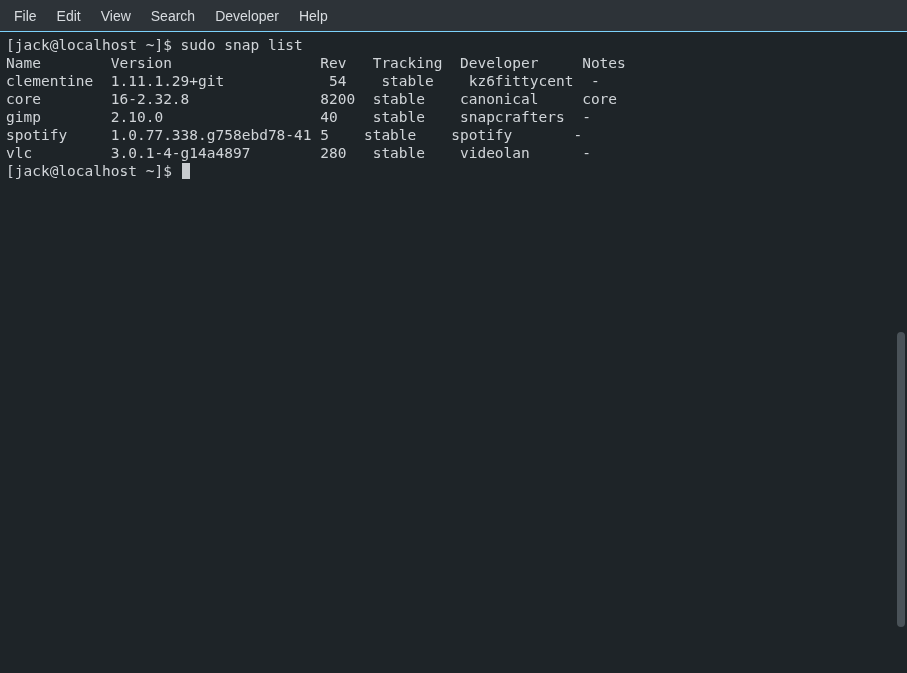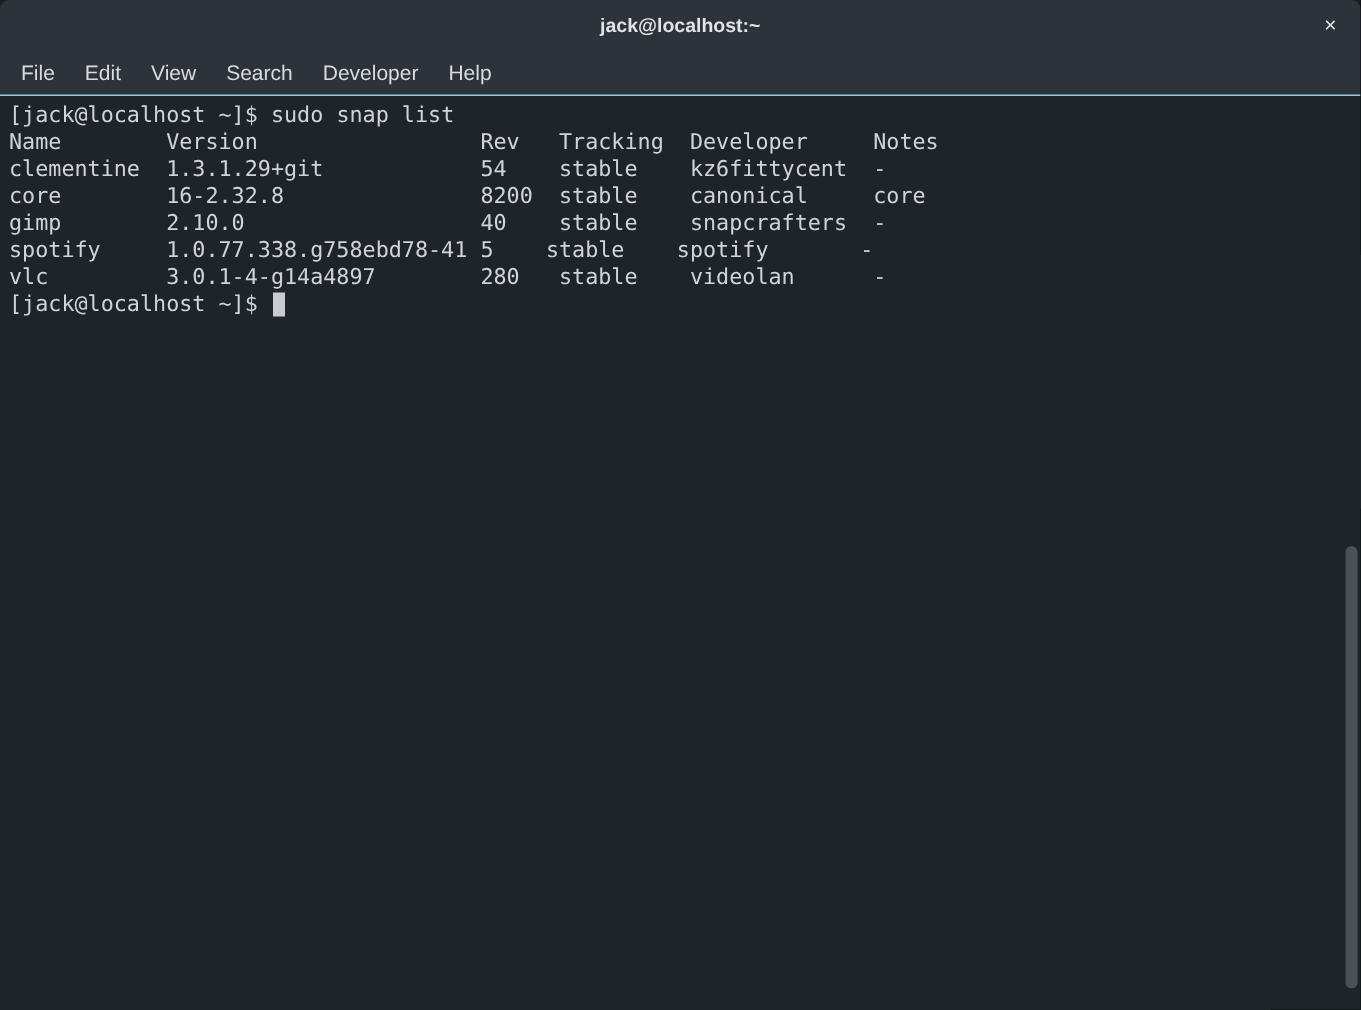--- a/index.html
+++ b/index.html
@@ -93,36 +93,32 @@
       width: 8px;
       height: 295px;
       background: #4a5258;
       border-radius: 4px;
     }
   </style>
 </head>
 <body>
 
 <div class="window">
-  <div class="titlebar">
-    <span class="titlebar-title">jack@localhost:~</span>
-    <span class="close-btn">×</span>
-  </div>
   <div class="menubar">
     <span class="menu-item">File</span>
     <span class="menu-item">Edit</span>
     <span class="menu-item">View</span>
     <span class="menu-item">Search</span>
     <span class="menu-item">Developer</span>
     <span class="menu-item">Help</span>
   </div>
   <div class="terminal-area">
     <div class="terminal-content"><span><span>[jack@localhost ~]$ </span><span>sudo snap list</span></span>
 <span id="header-line">Name        Version                 Rev   Tracking  Developer     Notes</span>
-<span id="row-0">clementine  1.3.1.29+git            54    stable    kz6fittycent  -</span>
+<span id="row-0">clementine  1.11.1.29+git            54    stable    kz6fittycent  -</span>
 <span id="row-1">core        16-2.32.8               8200  stable    canonical     core</span>
 <span id="row-2">gimp        2.10.0                  40    stable    snapcrafters  -</span>
 <span id="row-3">spotify     1.0.77.338.g758ebd78-41 5    stable    spotify       -</span>
 <span id="row-4">vlc         3.0.1-4-g14a4897        280   stable    videolan      -</span>
 <span><span>[jack@localhost ~]$ </span><span class="cursor"></span></span></div>
     <div class="scrollbar"></div>
   </div>
 </div>
 
 </body></html>

